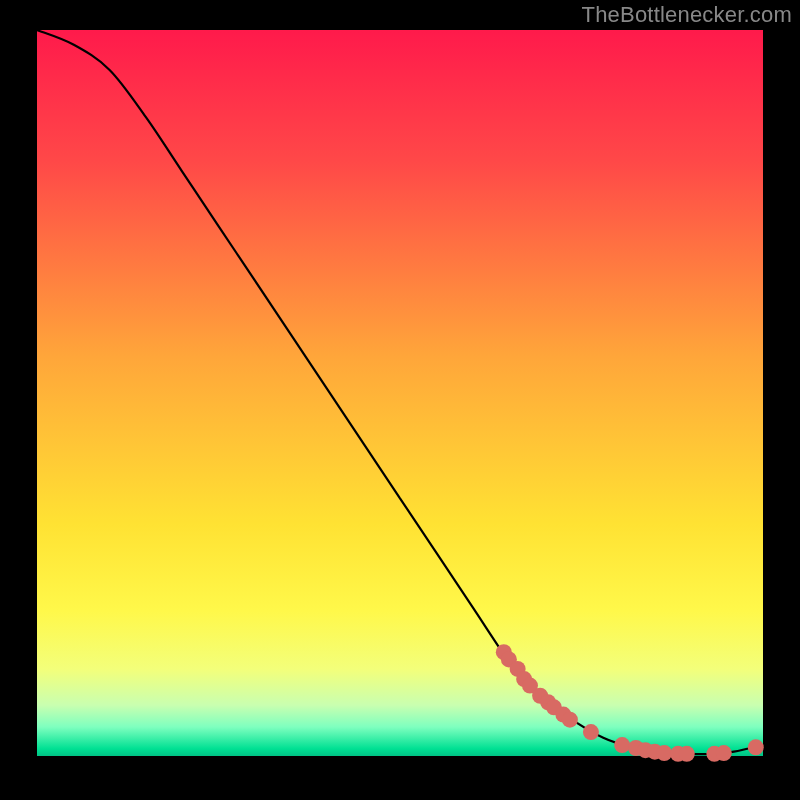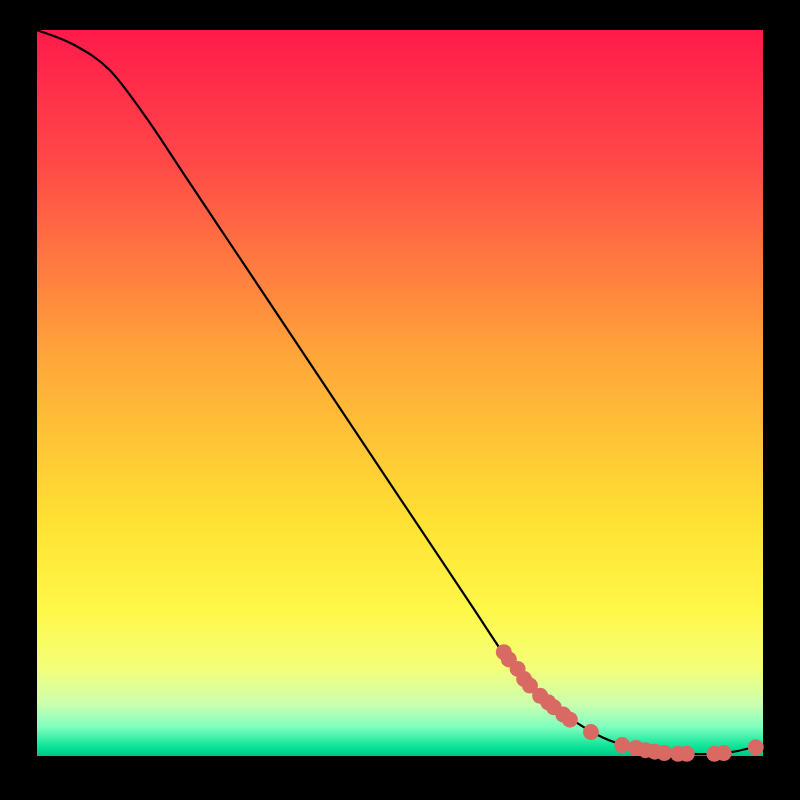--- a/index.html
+++ b/index.html
@@ -27,20 +27,21 @@
     user-select: none;
   }
   svg {
     display: block;
   }
 </style>
 </head>
 <body>
 
 <div class="wrap">
+  <div class="attrib">TheBottlenecker.com</div>
   <svg id="chart-svg" width="800" height="800" viewBox="0 0 800 800">
     <defs>
       <linearGradient id="bg-grad" x1="0" y1="0" x2="0" y2="1">
           <stop offset="0%" stop-color="#ff1a4b"></stop>
           <stop offset="18%" stop-color="#ff4848"></stop>
           <stop offset="45%" stop-color="#ffa63a"></stop>
           <stop offset="68%" stop-color="#ffe233"></stop>
           <stop offset="80%" stop-color="#fff84a"></stop>
           <stop offset="88%" stop-color="#f3ff7a"></stop>
           <stop offset="93%" stop-color="#c9ffb0"></stop>

